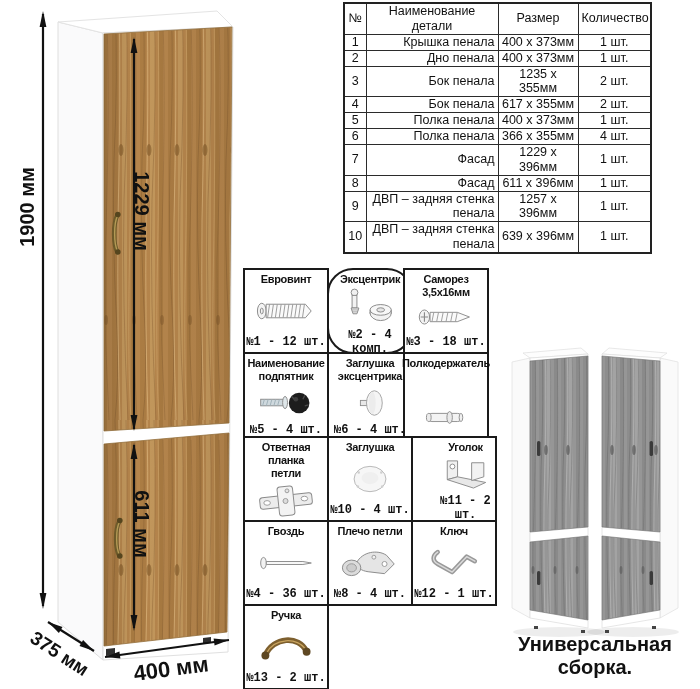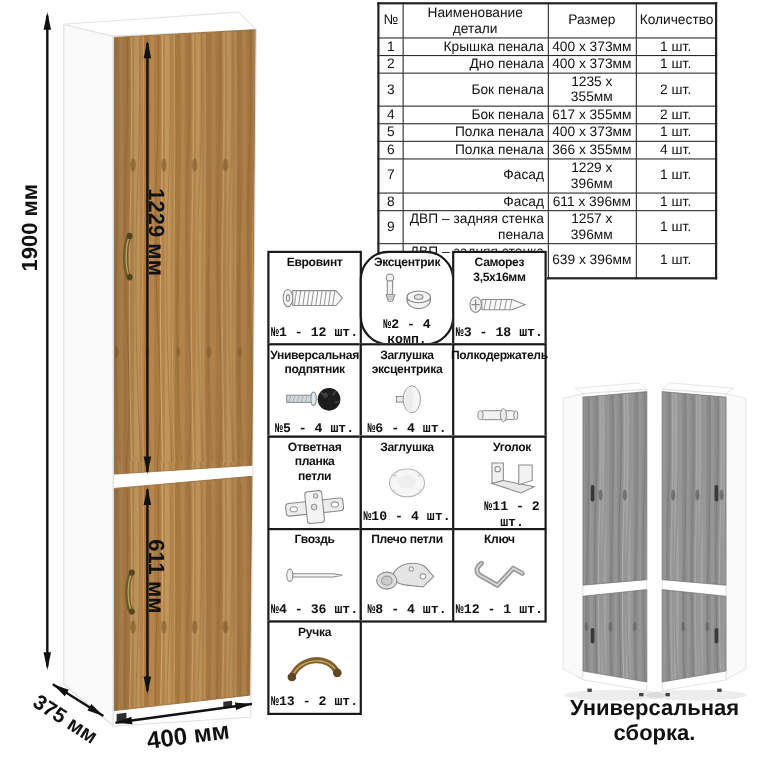--- a/index.html
+++ b/index.html
@@ -11,21 +11,21 @@
         font-size:12.5px;color:#111;border:2px solid #222;}
   .parts-table-wrap th,.parts-table-wrap td{border:1.5px solid #2b2b2b;padding:0 3px;
         line-height:1.18;vertical-align:middle;}
   .parts-table-wrap th{font-weight:normal;text-align:center;height:16px;}
   .parts-table-wrap td{height:15px;text-align:center;}
   .parts-table-wrap td.name{text-align:right;}
   
   #hw-grid{position:absolute;left:243px;top:228px;width:256px;height:424px;}
   .hw-cell{position:absolute;width:86px;height:86px;border:2px solid #1a1a1a;
         box-sizing:border-box;background:#fff;display:flex;flex-direction:column;
-        align-items:center;justify-content:space-between;padding:3px 1px 3px 1px;}
+        align-items:center;justify-content:space-between;padding:3px 1px 3px 1px;margin-top:40px;}
   .hw-title{font-weight:bold;font-size:11px;letter-spacing:-0.3px;text-align:center;
         white-space:pre-line;line-height:1.2;}
   .hw-icon{flex:1;display:flex;align-items:center;justify-content:center;}
   .hw-count{font-weight:bold;font-size:12px;text-align:center;font-family:Liberation Mono, monospace;}
   
   .cab-svg{position:absolute;left:0;top:0;}
   .pair-svg{position:absolute;left:495px;top:340px;}
   svg text{font-family:"Liberation Sans",sans-serif;fill:#111;font-weight:bold;}
   .caption{position:absolute;left:486px;top:633px;width:218px;text-align:center;
         font-weight:bold;font-size:20px;color:#111;}
@@ -221,35 +221,35 @@
      <path d="M12.5 22 h8 l-2 6 h-4 Z" fill="#eee" stroke="#8a8a8a"></path>
      <path d="M13 24 h7 M13.5 26 h6" stroke="#9b9b9b" stroke-width="0.8"></path>
      <ellipse cx="43" cy="27" rx="11" ry="8" fill="#f2f2f2" stroke="#8a8a8a"></ellipse>
      <ellipse cx="43" cy="24" rx="11" ry="5.5" fill="#f7f7f7" stroke="#8a8a8a"></ellipse>
      <ellipse cx="43" cy="24" rx="4" ry="2.2" fill="#e6e6e6" stroke="#8a8a8a"></ellipse>
      <path d="M32 24 v4 M54 24 v4" stroke="#8a8a8a" stroke-width="0.8"></path>
           </svg>
         </div>
         <div class="hw-count">№2 - 4 комп.</div>
       </div>
-      <div class="hw-cell" style="left: 168px; top: 0px;">
+      <div class="hw-cell" style="left: 160px; top: 0px;">
         <div class="hw-title">Саморез
 3,5х16мм</div>
         <div class="hw-icon">
           <svg width="60" height="36" viewBox="0 0 64 36">
      <ellipse cx="9" cy="18" rx="5.5" ry="7.5" fill="#f2f2f2" stroke="#8a8a8a"></ellipse>
      <path d="M9 13 v10 M5 18 h8" stroke="#8a8a8a" stroke-width="1.2"></path>
      <path d="M15 13 H44 L57 18 L44 23 H15 Z" fill="#fafafa" stroke="#8a8a8a"></path>
      <path d="M19 13 L17 23 M24 13 L22 23 M29 13 L27 23 M34 13 L32 23 M39 13 L37 23 M44 13 L42 23" stroke="#9b9b9b" stroke-width="1"></path>
           </svg>
         </div>
         <div class="hw-count">№3 - 18 шт.</div>
       </div>
       <div class="hw-cell" style="left: 0px; top: 84px;">
-        <div class="hw-title">Универсальная
+        <div class="hw-title">Наименование
 подпятник</div>
         <div class="hw-icon">
           <svg width="60" height="40" viewBox="0 0 64 40">
      <rect x="5" y="16" width="25" height="7" fill="#cfd9de" stroke="#8a8a8a"></rect>
      <path d="M9 16 L7 23 M13 16 L11 23 M17 16 L15 23 M21 16 L19 23 M25 16 L23 23" stroke="#9fb0b8" stroke-width="1"></path>
      <ellipse cx="31" cy="19.5" rx="2.6" ry="6.5" fill="#dfe7ea" stroke="#8a8a8a"></ellipse>
      <circle cx="46" cy="20" r="11" fill="#1d1d1d"></circle>
      <path d="M38 13 l3 3 M52 12 l-2 4 M56 22 l-4 1" stroke="#4a4a4a" stroke-width="1.4"></path>
      <circle cx="42.5" cy="16" r="2.5" fill="#3d3d3d"></circle>
           </svg>
@@ -261,21 +261,21 @@
 эксцентрика</div>
         <div class="hw-icon">
           <svg width="56" height="40" viewBox="0 0 64 40">
      <rect x="21" y="17" width="10" height="6" fill="#e8e8e8" stroke="#8a8a8a"></rect>
      <ellipse cx="37" cy="20" rx="9" ry="14" fill="#f5f5f5" stroke="#9b9b9b"></ellipse>
      <ellipse cx="34.5" cy="20" rx="4" ry="13" fill="#ececec"></ellipse>
           </svg>
         </div>
         <div class="hw-count">№6 - 4 шт.</div>
       </div>
-      <div class="hw-cell" style="left: 168px; top: 84px; gap: 31px;">
+      <div class="hw-cell" style="left: 160px; top: 84px; gap: 31px;">
         <div class="hw-title">Полкодержатель</div>
         <div class="hw-icon">
           <svg width="58" height="32" viewBox="0 0 64 32">
      <rect x="12" y="12" width="37" height="9" rx="4.5" fill="#f3f3f3" stroke="#8a8a8a"></rect>
      <ellipse cx="13" cy="16.5" rx="2.6" ry="4.5" fill="#ececec" stroke="#8a8a8a"></ellipse>
      <ellipse cx="36" cy="16.5" rx="3" ry="6.5" fill="#eaeaea" stroke="#8a8a8a"></ellipse>
      <ellipse cx="48.5" cy="16.5" rx="2" ry="4.5" fill="#f0f0f0" stroke="#8a8a8a"></ellipse>
           </svg>
         </div>
         <div class="hw-count">№7 - 16 шт.</div>

